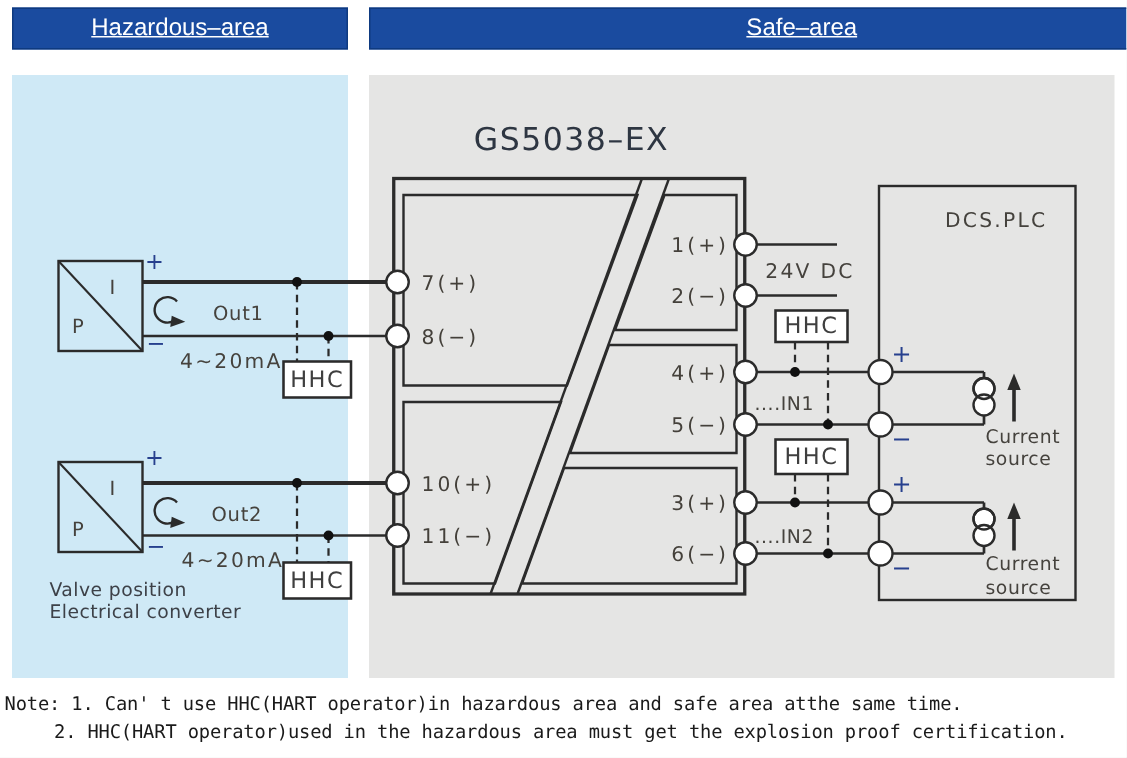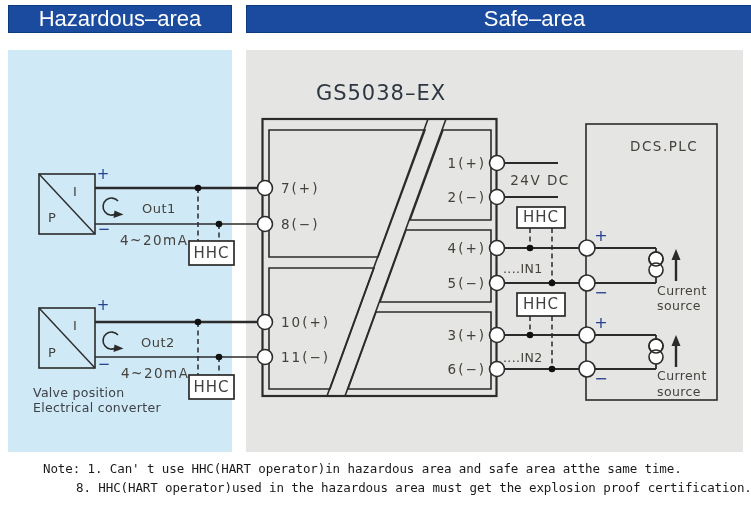--- a/index.html
+++ b/index.html
@@ -1,20 +1,20 @@
 <!DOCTYPE html>
 <html><head>
 <meta charset="utf-8">
 <style>
   html,body{margin:0;padding:0;background:#ffffff;}
   #stage{position:relative;width:751px;height:505px;background:#ffffff;overflow:hidden;
          font-family:"DejaVu Sans",sans-serif;}
   .bar{position:absolute;top:5px;height:28px;background:#1a4b9f;border:1px solid #0e3a80;
        display:flex;align-items:center;justify-content:center;box-sizing:border-box;}
-  .bar span{color:#ffffff;font-family:"Liberation Sans",sans-serif;font-size:22px;line-height:1;}
+  .bar span{color:#ffffff;font-family:"Liberation Sans",sans-serif;font-size:16px;line-height:1;text-decoration:underline;}
   #bar-haz{left:8px;width:224px;}
   #bar-safe{left:246px;width:577px;}
   .panel{position:absolute;top:50px;height:402px;}
   #panel-haz{left:8px;width:224px;background:#cfe9f6;}
   #panel-safe{left:246px;width:497px;background:#e5e5e4;}
   svg#diagram{position:absolute;left:0;top:0;}
   .ln{stroke:#2b2b2b;fill:none;}
   .wire-thick{stroke-width:2.6;}
   .wire-thin{stroke-width:1.6;}
   .wire-mid{stroke-width:1.8;}
@@ -30,21 +30,21 @@
   .t-term{font-size:13.5px;fill:#44403a;letter-spacing:2px;}
   .t-lbl{font-size:13px;fill:#45423d;letter-spacing:0.5px;}
   .t-lbl-sp{font-size:13.5px;fill:#45423d;letter-spacing:1.5px;}
   .t-small{font-size:12.5px;fill:#45423d;letter-spacing:0.4px;}
   .t-hhc{font-size:15px;fill:#3f3f3f;letter-spacing:1px;text-anchor:middle;}
   .t-sign{font-size:15px;fill:#27408e;text-anchor:middle;}
   .t-sign-lg{font-size:16px;fill:#27408e;text-anchor:middle;}
   .t-title{font-size:21px;fill:#2e3642;letter-spacing:1px;text-anchor:middle;}
   .t-cap{font-size:12.5px;fill:#3d4148;letter-spacing:0.3px;}
   .note{position:absolute;color:#1a1a1a;font-family:"DejaVu Sans Mono",monospace;
-        font-size:12.5px;letter-spacing:-0.1px;white-space:nowrap;margin-left:40px;}
+        font-size:12.5px;letter-spacing:-0.1px;white-space:nowrap;}
   #note1{left:3px;top:461px;}
   #note2{left:36px;top:480px;}
 </style>
 </head>
 <body>
 
 <div id="stage">
 
   <div class="bar" id="bar-haz">
     <span>Hazardous–area</span>
@@ -209,14 +209,14 @@
       <text class="t-term" x="486" y="168" text-anchor="end">1(+)</text>
       <text class="t-term" x="486" y="202" text-anchor="end">2(−)</text>
       <text class="t-term" x="486" y="253" text-anchor="end">4(+)</text>
       <text class="t-term" x="486" y="288" text-anchor="end">5(−)</text>
       <text class="t-term" x="486" y="340" text-anchor="end">3(+)</text>
       <text class="t-term" x="486" y="374" text-anchor="end">6(−)</text>
     </g>
   </svg>
 
   <div class="note" id="note1">Note: 1. Can' t use HHC(HART operator)in hazardous area and safe area atthe same time.</div>
-  <div class="note" id="note2">8. HHC(HART operator)used in the hazardous area must get the explosion proof certification.</div>
+  <div class="note" id="note2">2. HHC(HART operator)used in the hazardous area must get the explosion proof certification.</div>
 </div>
 
 </body></html>

